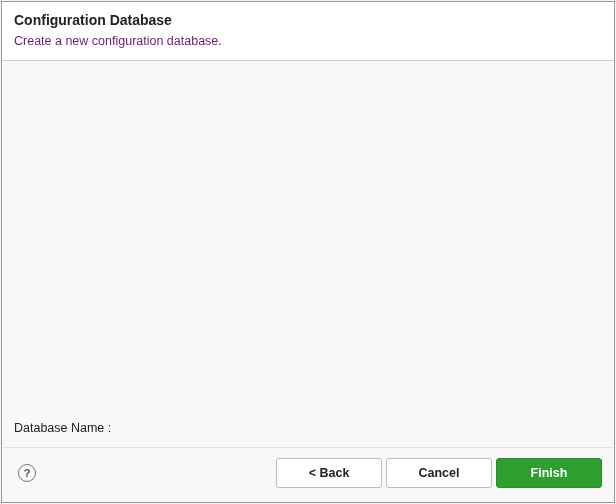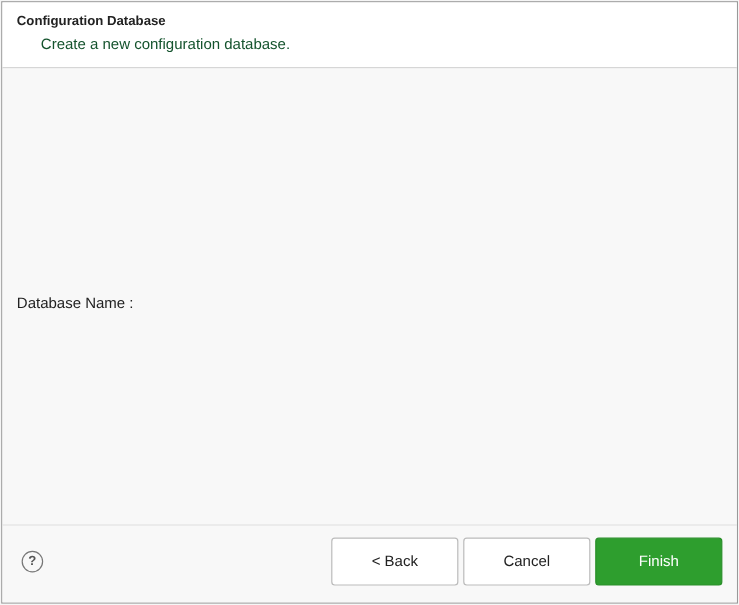--- a/index.html
+++ b/index.html
@@ -22,36 +22,35 @@
       display: flex;
       flex-direction: column;
       background: #f8f8f8;
     }
     .header {
       background: #ffffff;
       padding: 10px 12px 12px 12px;
       border-bottom: 1px solid #ccc;
     }
     .header h1 {
-      font-size: 11px;
+      font-size: 14px;
       font-weight: bold;
       margin-bottom: 6px;
     }
     .header p {
       font-size: 12.5px;
-      color: #14532d;
-      margin-left: 20px;
+      color: #701a75;
     }
 
     .body {
       flex: 1;
       padding: 18px 12px 12px 12px;
       background: #f8f8f8;
       display: flex;
-      align-items: center;
+      align-items: flex-end;
       gap: 8px;
     }
     .field-label {
       font-size: 12.5px;
       padding-top: 6px;
       white-space: nowrap;
     }
     .field-input {
       flex: 1;
       padding: 6px 8px;
@@ -81,28 +80,29 @@
       font-size: 11px;
       color: #555;
       font-weight: 600;
       cursor: pointer;
       margin-left: 4px;
       user-select: none;
     }
     .spacer { flex: 1; }
     .btn {
       min-width: 106px;
-      height: 40px;
+      height: 30px;
       border: 1px solid #bbb;
       background: #ffffff;
       border-radius: 3px;
       font-size: 12.5px;
       margin-left: 4px;
       cursor: pointer;
       color: #222;
+      font-weight: bold;
     }
     .btn.disabled {
       color: #aaa;
       cursor: default;
     }
     .btn.finish {
       background: #2e9e2e;
       border-color: #2a8f2a;
       color: #fff;
     }

